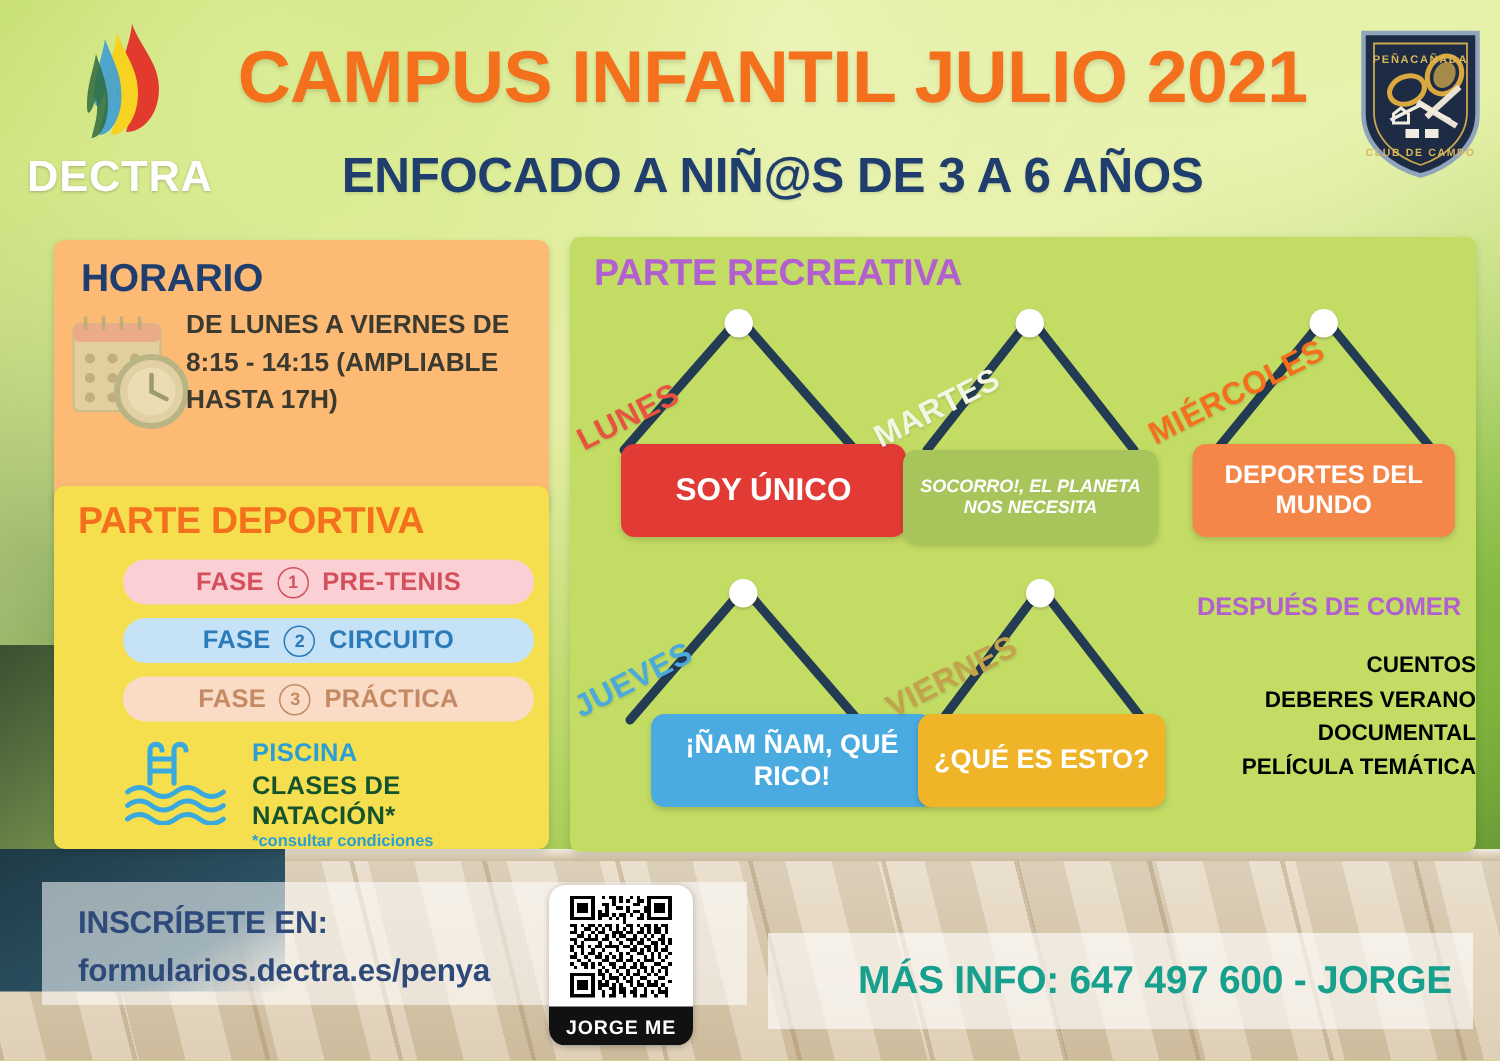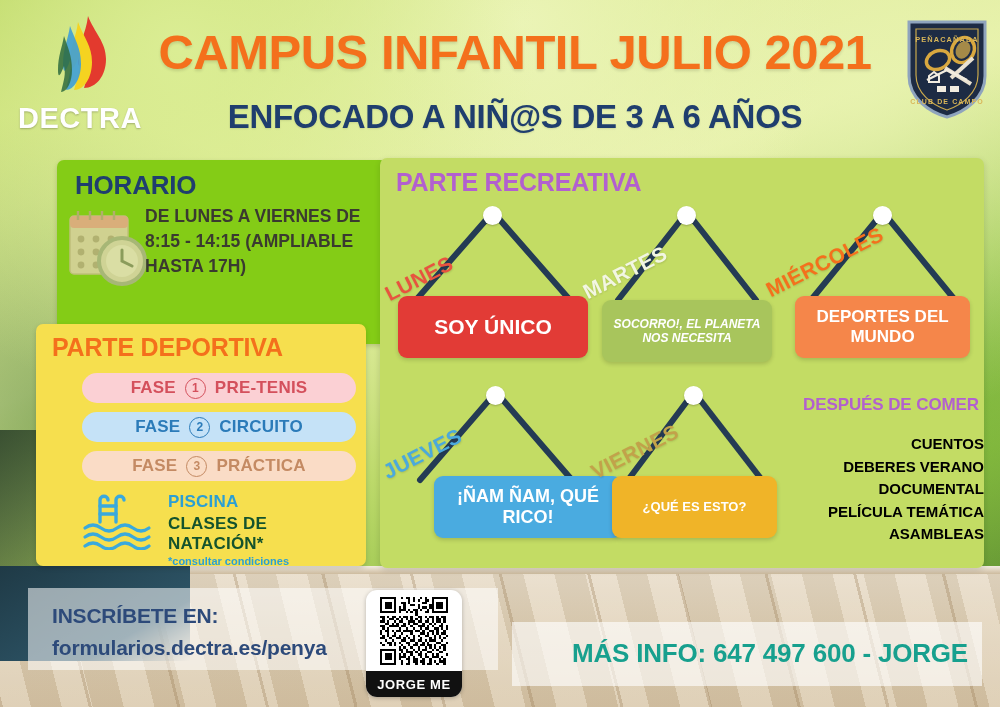--- a/index.html
+++ b/index.html
@@ -62,21 +62,21 @@
   .title-sub{
     position:absolute;left:130px;top:98px;width:770px;text-align:center;
     color:#1f3e6e;font-weight:bold;font-size:33px;letter-spacing:-.3px;
     white-space:nowrap;text-shadow:0 1px 2px rgba(0,0,0,.10);
   }
   .badge{position:absolute;left:905px;top:18px;width:84px;height:102px;}
 
   
   .card-horario{
     position:absolute;left:36px;top:160px;width:330px;height:184px;
-    background:#84cc16;border-radius:7px;box-shadow:0 2px 5px rgba(0,0,0,.16);margin-left:21px;
+    background:#fdba74;border-radius:7px;box-shadow:0 2px 5px rgba(0,0,0,.16);
   }
   .horario-title{
     position:absolute;left:18px;top:10px;color:#1f3e6e;
     font-weight:bold;font-size:26px;letter-spacing:-.2px;
   }
   .cal-icon{position:absolute;left:8px;top:44px;width:86px;height:86px;opacity:.85;}
   .horario-text{
     position:absolute;left:88px;top:44px;width:232px;
     color:#3a3a30;font-weight:bold;font-size:17.5px;line-height:1.42;
   }
@@ -167,21 +167,21 @@
     color:#ffffff;font-weight:bold;line-height:1.17;padding:0 6px;
     box-sizing:border-box;
   }
   .daylabel{
     position:absolute;font-weight:bold;font-size:21px;letter-spacing:.4px;
     transform:rotate(-27deg);transform-origin:left bottom;white-space:nowrap;
     text-shadow:0 1px 2px rgba(0,0,0,.13);
   }
 
   .after-title{
-    position:absolute;left:418px;top:237px;width:186px;text-align:center;
+    position:absolute;left:418px;top:237px;width:186px;text-align:left;
     color:#b260cf;font-weight:bold;font-size:17px;letter-spacing:-.1px;
   }
   .after-list{
     position:absolute;left:408px;top:275px;width:196px;text-align:right;
     color:#000000;font-weight:bold;font-size:15px;line-height:1.5;
   }
 </style>
 </head>
 <body>
 
@@ -292,21 +292,21 @@
   <div class="card-recreativa">
     <div class="recreativa-title">PARTE RECREATIVA</div>
 
     <div class="hang" style="left:18px;top:42px;width:190px;height:152px;">
       <svg class="ropes" width="190" height="110">
         <line x1="18" y1="100" x2="95" y2="12" stroke="#243b54" stroke-width="6" stroke-linecap="round"></line>
         <line x1="172" y1="100" x2="95" y2="12" stroke="#243b54" stroke-width="6" stroke-linecap="round"></line>
       </svg>
       <div class="knob" style="left:85px;top:6px;"></div>
       <div class="daylabel" style="left:-6px;top:82px;color:#e8533f;">LUNES</div>
-      <div class="sign" style="left:0;top:96px;width:190px;height:62px;background:#e23b36;font-size:21px;">SOY ÚNICO</div>
+      <div class="sign" style="left:16px;top:96px;width:190px;height:62px;background:#e23b36;font-size:21px;">SOY ÚNICO</div>
     </div>
 
     <div class="hang" style="left:222px;top:42px;width:170px;height:152px;">
       <svg class="ropes" width="170" height="110">
         <line x1="16" y1="100" x2="85" y2="12" stroke="#243b54" stroke-width="6" stroke-linecap="round"></line>
         <line x1="154" y1="100" x2="85" y2="12" stroke="#243b54" stroke-width="6" stroke-linecap="round"></line>
       </svg>
       <div class="knob" style="left:75px;top:6px;"></div>
       <div class="daylabel" style="left:-12px;top:80px;color:#f2f6e2;">MARTES</div>
       <div class="sign" style="left:0;top:100px;width:170px;height:62px;background:#a8c55c;font-size:12px;font-style:italic;">SOCORRO!, EL PLANETA NOS NECESITA</div>
@@ -332,30 +332,29 @@
       <div class="sign" style="left:0;top:96px;width:188px;height:62px;background:#4aabe0;font-size:18px;margin-left:32px;">¡ÑAM ÑAM, QUÉ RICO!</div>
     </div>
 
     <div class="hang" style="left:232px;top:222px;width:165px;height:152px;">
       <svg class="ropes" width="165" height="110">
         <line x1="16" y1="100" x2="82" y2="12" stroke="#243b54" stroke-width="6" stroke-linecap="round"></line>
         <line x1="150" y1="100" x2="82" y2="12" stroke="#243b54" stroke-width="6" stroke-linecap="round"></line>
       </svg>
       <div class="knob" style="left:72px;top:6px;"></div>
       <div class="daylabel" style="left:-14px;top:80px;color:#c2a24a;">VIERNES</div>
-      <div class="sign" style="left:0;top:96px;width:165px;height:62px;background:#f0b428;font-size:13px;">¿QUÉ ES ESTO?</div>
+      <div class="sign" style="left:0;top:96px;width:165px;height:62px;background:#f0b428;font-size:18px;">¿QUÉ ES ESTO?</div>
     </div>
 
     <div class="after-title">DESPUÉS DE COMER</div>
     <div class="after-list">
       <div>CUENTOS</div>
       <div>DEBERES VERANO</div>
       <div>DOCUMENTAL</div>
       <div>PELÍCULA TEMÁTICA</div>
-      <div>ASAMBLEAS</div>
     </div>
   </div>
 
   <div class="inscribe-panel"></div>
   <div class="inscribe-t1">INSCRÍBETE EN:</div>
   <div class="inscribe-t2">formularios.dectra.es/penya</div>
 
   <div class="qr-box">
     <svg class="qr-img" viewBox="0 0 29 29" shape-rendering="crispEdges">
       <rect width="29" height="29" fill="#fff"></rect>

